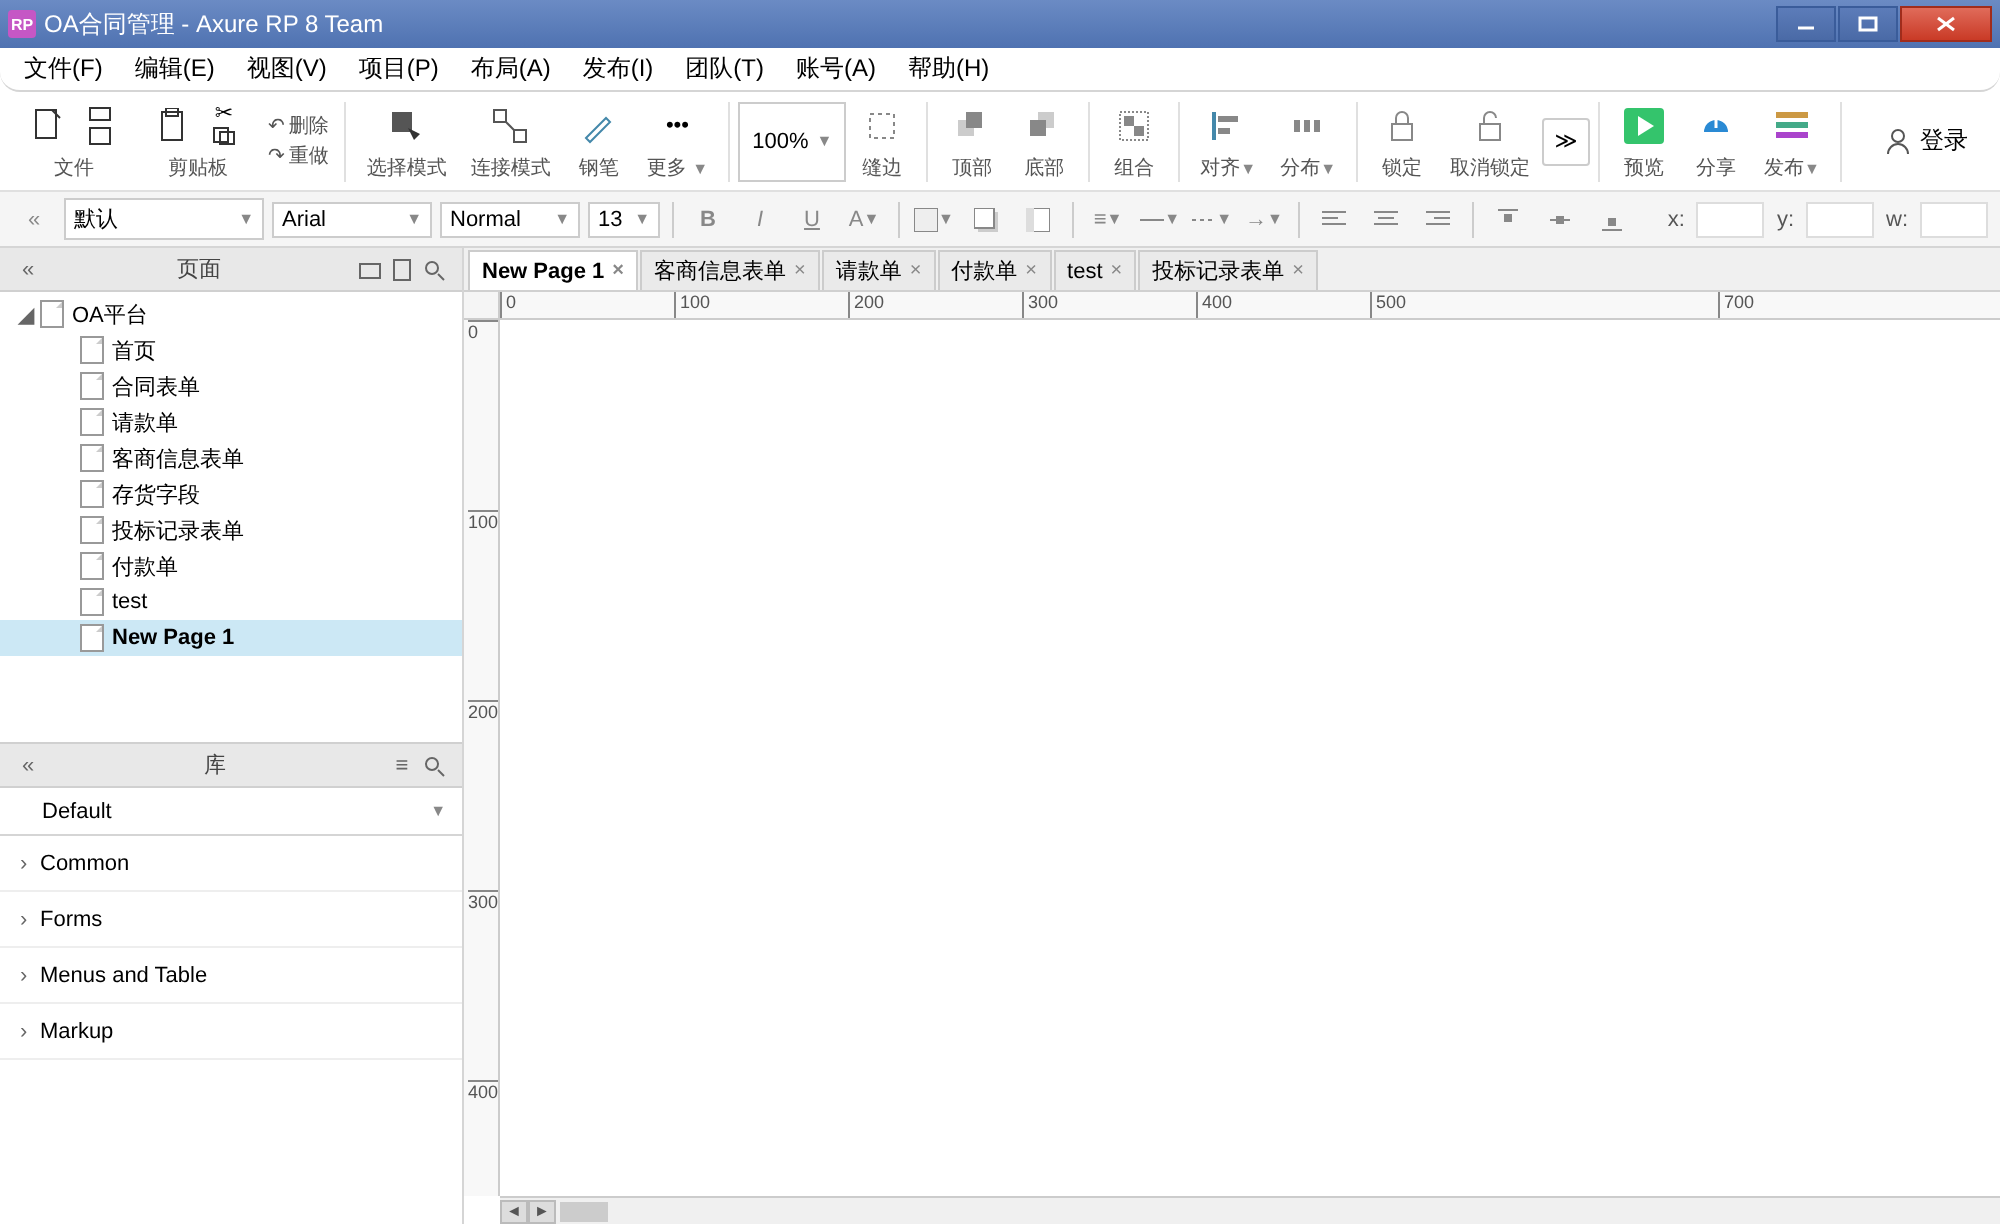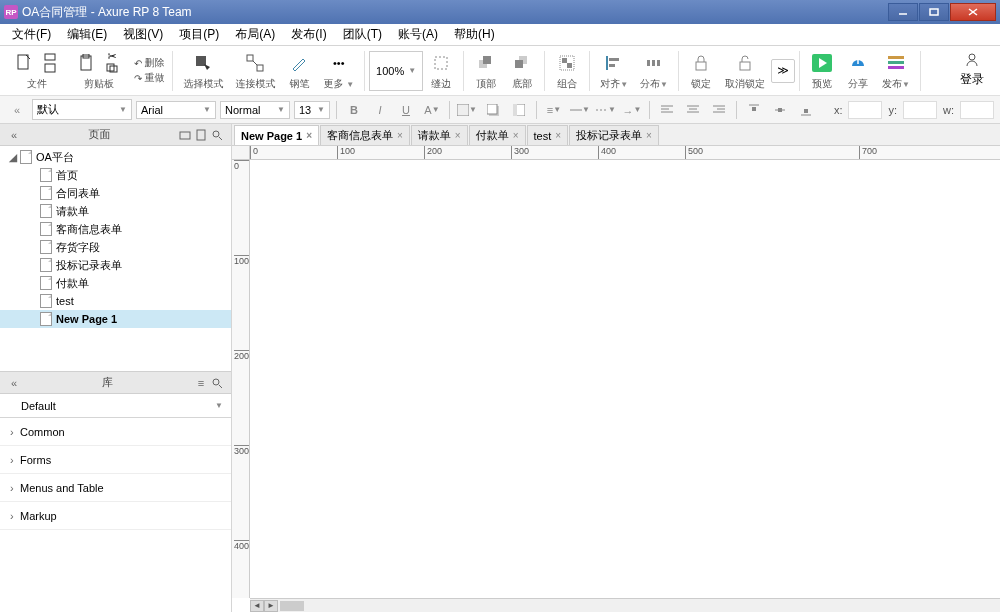--- a/index.html
+++ b/index.html
@@ -7,33 +7,33 @@
   
   
   .titlebar { height: 24px; background: linear-gradient(#6b8bc4, #4f72b1); display: flex; align-items: center; padding: 0 4px; color: #fff; font-size: 12px; }
   .titlebar .logo { width: 14px; height: 14px; background: #c557c5; border-radius: 2px; margin-right: 4px; display: flex; align-items: center; justify-content: center; font-size: 8px; color: #fff; font-weight: bold; }
   .titlebar .title { flex: 1; }
   .titlebar .winbtn { width: 30px; height: 18px; display: flex; align-items: center; justify-content: center; border: 1px solid #3a5c9a; margin-left: 1px; background: linear-gradient(#5c7cb9,#4a6aa6); cursor: pointer; }
   .titlebar .winbtn.close { background: linear-gradient(#e06b5a,#c93a26); border-color:#a02c1b; width: 46px; }
   .titlebar .winbtn svg { stroke: #fff; stroke-width: 1.5; fill: none; }
   
   
-  .menubar { height: 22px; background: #fff; border-bottom: 1px solid #d5d5d5; display: flex; align-items: center; padding: 0 4px; font-size: 12px; }
+  .menubar { height: 22px; background: #fff; border-bottom: 1px solid #d5d5d5; display: flex; align-items: center; padding: 0 4px; font-size: 12px; border-radius: 10px; }
   .menubar span { padding: 2px 8px; cursor: pointer; }
   
   
   .toolbar1 { height: 50px; background: #fff; border-bottom: 1px solid #e0e0e0; display: flex; align-items: center; padding: 0 6px; }
   .tb-group { display: flex; flex-direction: column; align-items: center; padding: 2px 6px; }
   .tb-sep { width: 1px; height: 40px; background: #e0e0e0; margin: 0 4px; }
   .tb-icons { display: flex; gap: 2px; }
   .tb-label { font-size: 10px; color: #555; margin-top: 2px; }
   .tb-btn { width: 24px; height: 24px; display: flex; align-items: center; justify-content: center; cursor: pointer; border-radius: 2px; }
   .tb-small { font-size: 10px; color: #555; cursor: pointer; display: flex; align-items: center; gap: 2px; }
   .zoom-box { border: 1px solid #ccc; padding: 13px 6px; display: flex; align-items: center; gap: 4px; background: #fff; }
-  .login-btn { margin-left: auto; padding: 4px 10px; cursor: pointer; display: flex; align-items: center; gap: 4px; font-size: 12px; flex-direction: column; }
+  .login-btn { margin-left: auto; padding: 4px 10px; cursor: pointer; display: flex; align-items: center; gap: 4px; font-size: 12px; }
   
   
   .toolbar2 { height: 28px; background: #f5f5f5; border-bottom: 1px solid #d5d5d5; display: flex; align-items: center; padding: 0 6px; gap: 4px; font-size: 11px; }
   .tb2-sel { border: 1px solid #ccc; padding: 2px 4px; background: #fff; min-width: 60px; display: flex; align-items: center; justify-content: space-between; cursor: pointer; }
   .tb2-btn { width: 22px; height: 20px; display: flex; align-items: center; justify-content: center; cursor: pointer; color: #888; border: 1px solid transparent; }
   .tb2-sep { width: 1px; height: 18px; background: #ccc; margin: 0 2px; }
   .coord-label { color: #555; padding: 0 2px; }
   .coord-input { width: 34px; height: 18px; border: 1px solid #ddd; background: #fff; }
   
   

